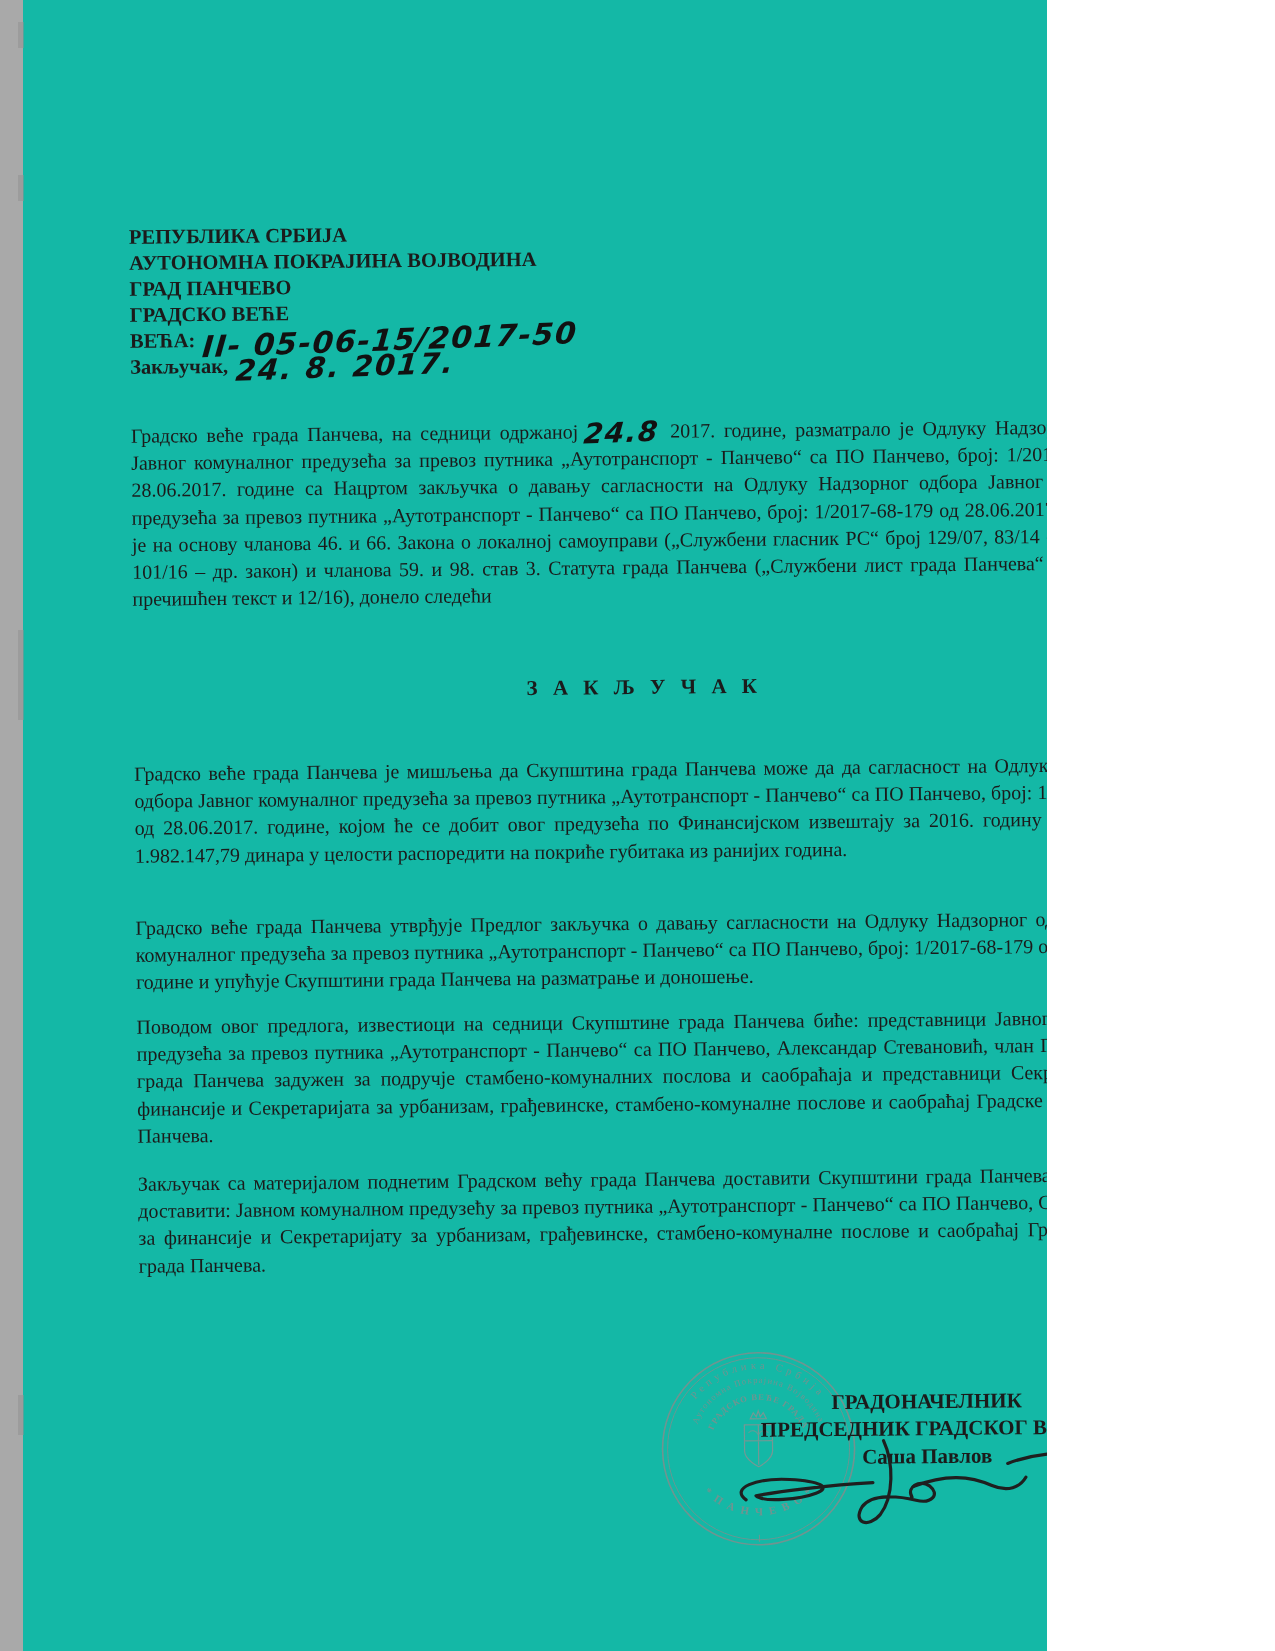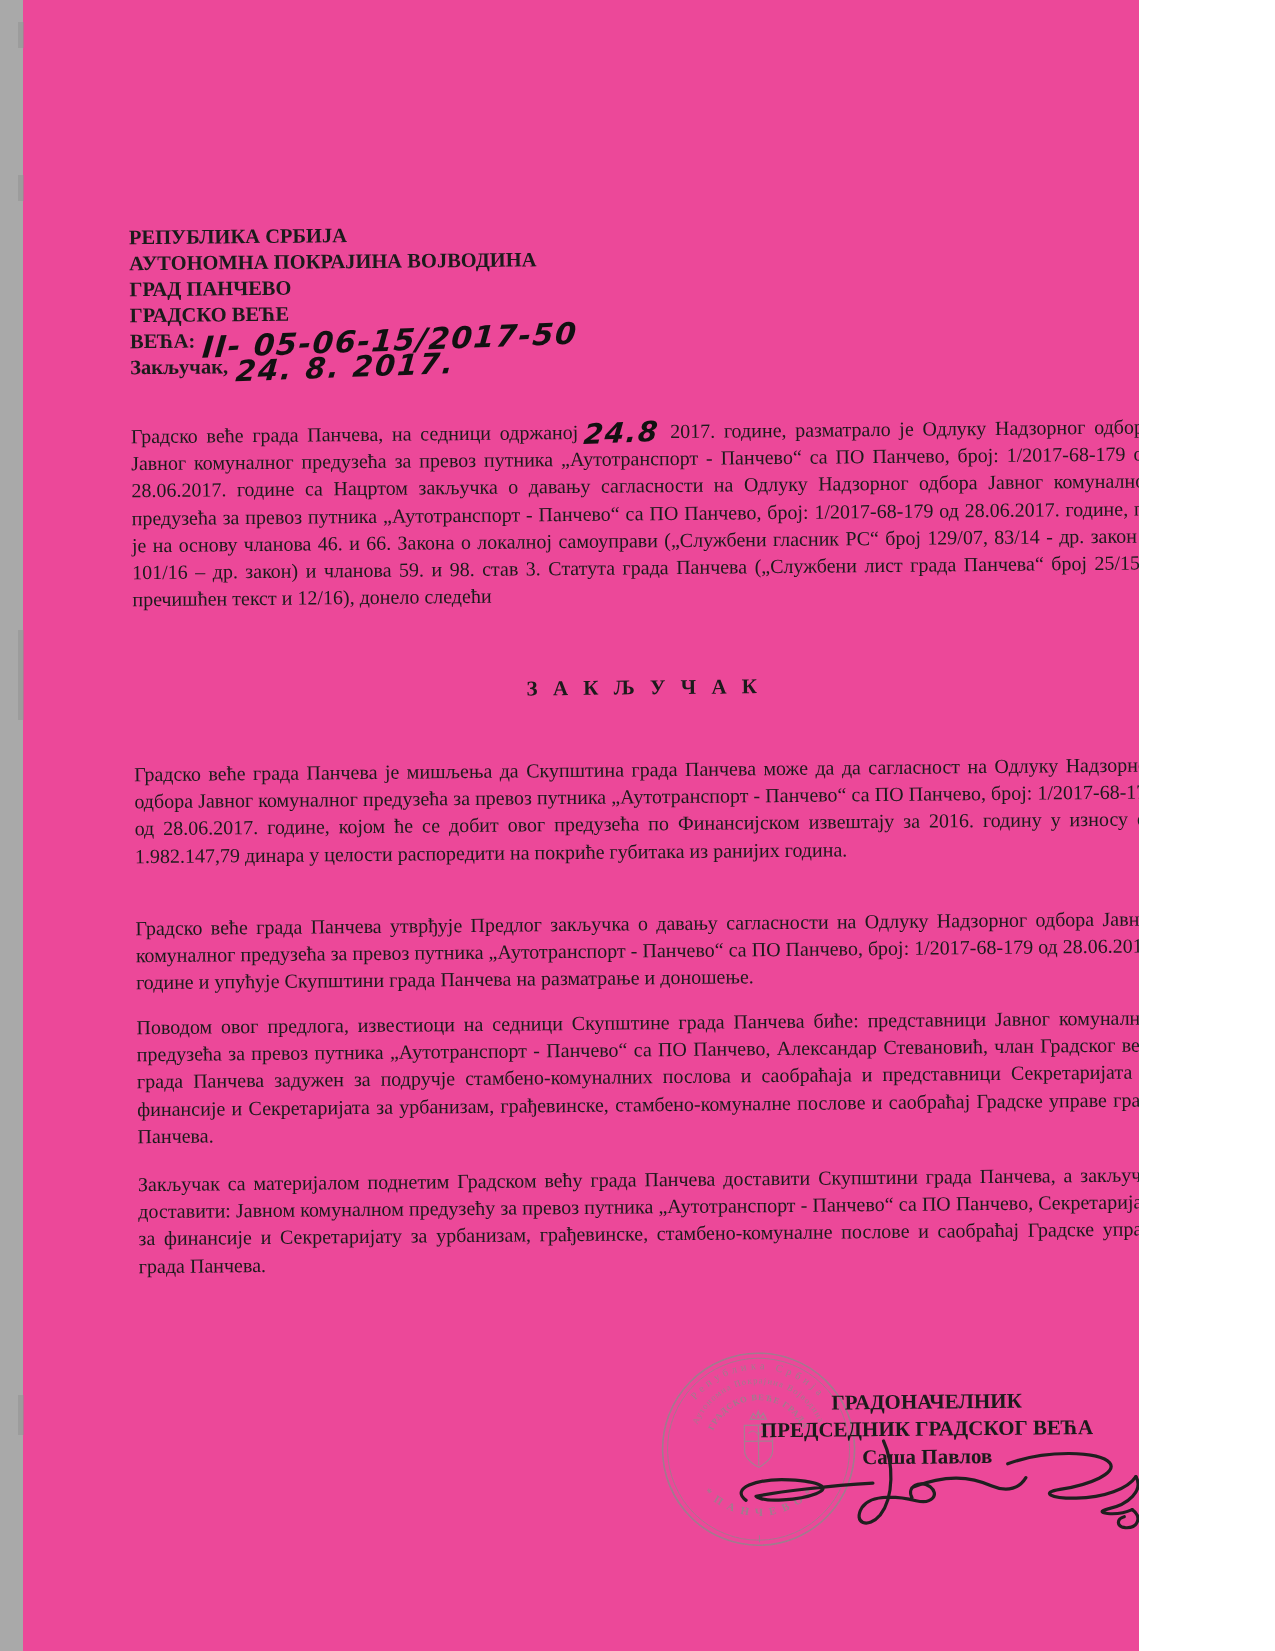--- a/index.html
+++ b/index.html
@@ -1,17 +1,17 @@
 <!DOCTYPE html>
 <html><head>
 <meta charset="utf-8">
 <style>
   html,body{margin:0;padding:0;background:#ffffff;}
   .page{
-    position:relative;width:1139px;height:1651px;background:#ec4899;
+    position:relative;width:1047px;height:1651px;background:#14b8a6;
     font-family:"Liberation Serif", serif;color:#1b1b1b;overflow:hidden;
   }
   .scan-strip{position:absolute;left:0;top:0;width:23px;height:1651px;background:#a9a9a9;}
   .scan-strip .smudge{position:absolute;left:18px;width:6px;height:26px;background:#8f8f8f;opacity:.5;}
   .content{position:absolute;left:0;top:0;right:0;bottom:0;transform:rotate(-0.55deg);transform-origin:50% 40%;}
 
   .header{position:absolute;left:133px;top:220px;font-weight:700;font-size:20.5px;line-height:26px;white-space:nowrap;}
   .hand{
     font-family:"DejaVu Sans", sans-serif;font-weight:700;font-style:italic;
     display:inline-block;transform:skewX(-7deg) rotate(-1.6deg);

